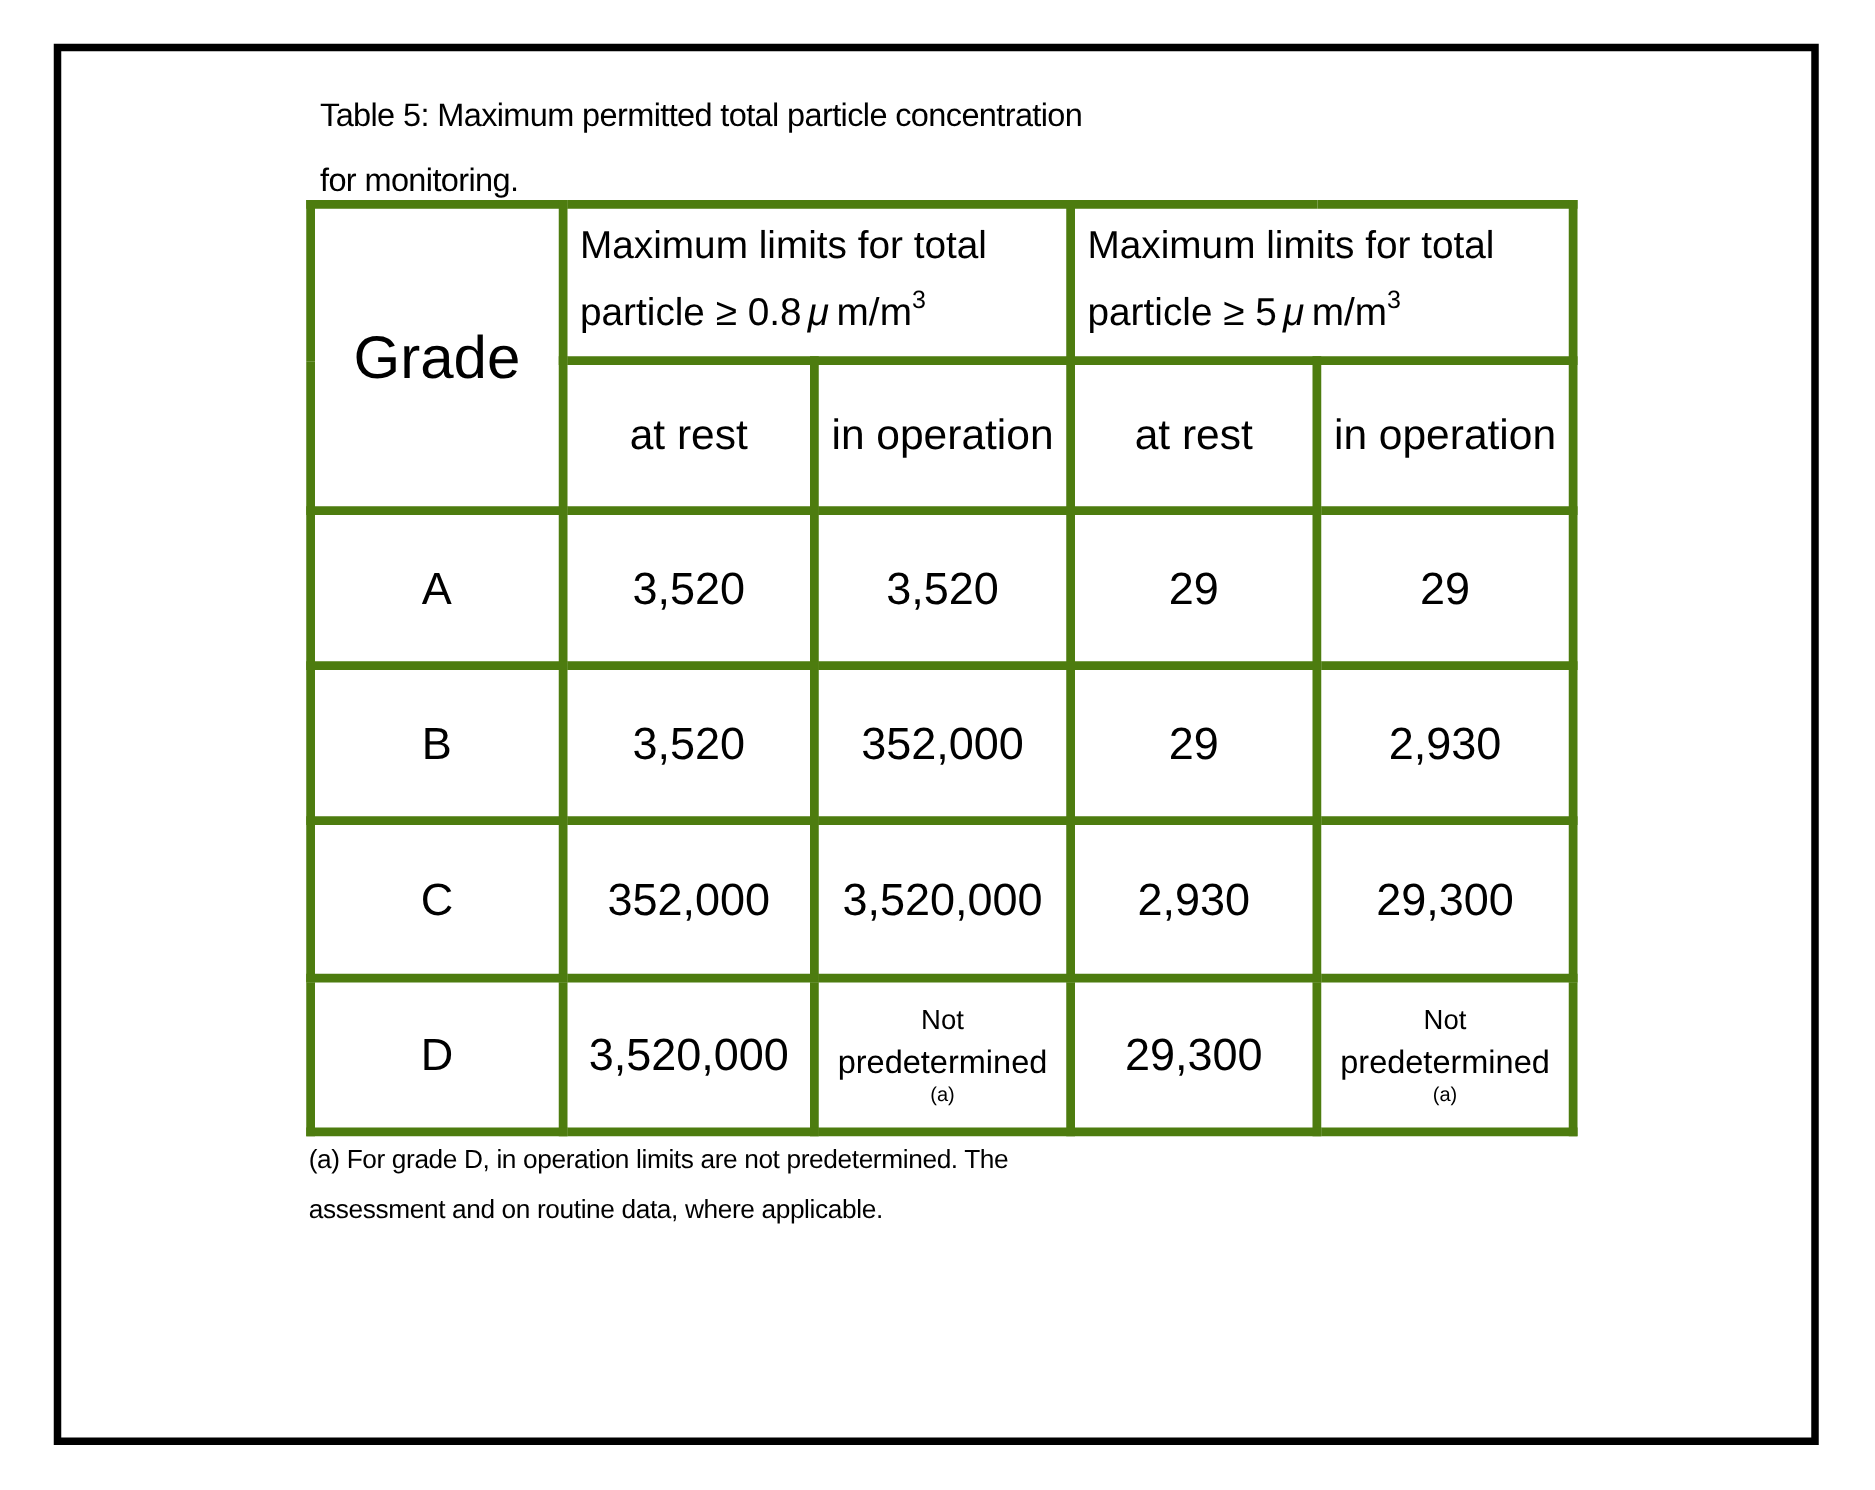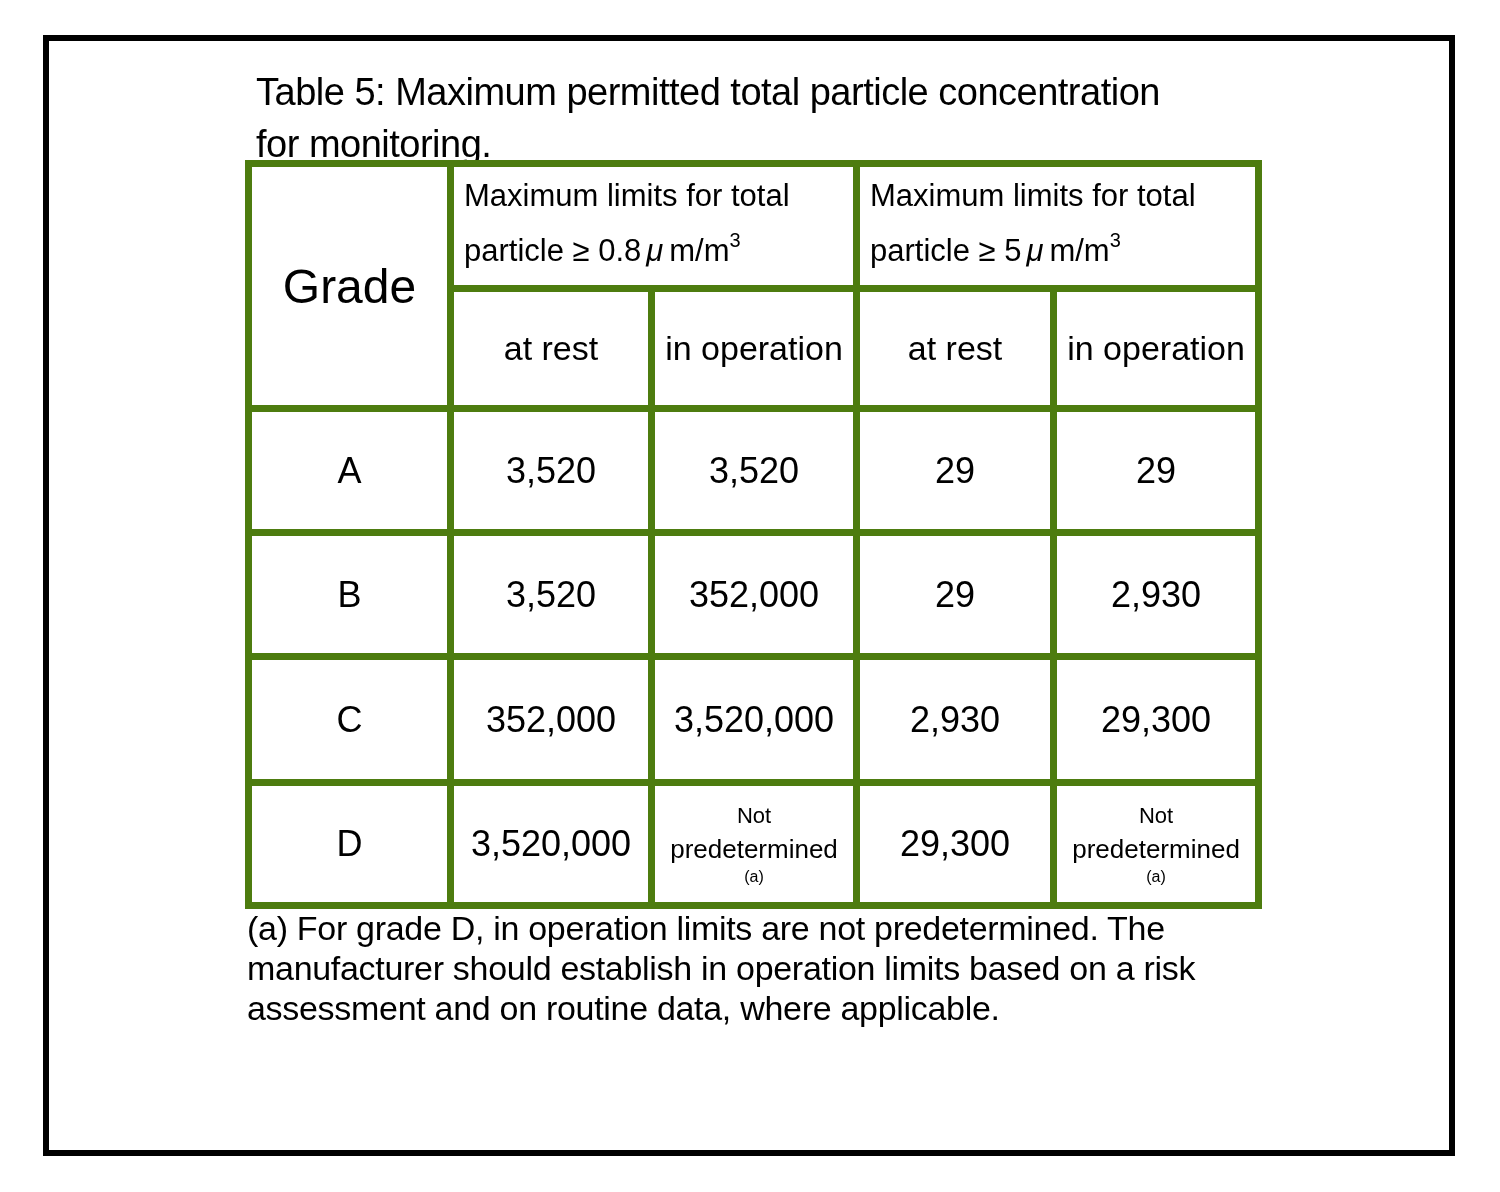--- a/index.html
+++ b/index.html
@@ -22,21 +22,21 @@
     top: 35px;
     width: 1412px;
     height: 1121px;
     border: 6px solid #000000;
     box-sizing: border-box;
   }
   .title {
     position: absolute;
     left: 256px;
     top: 66px;
-    font-size: 38px;
+    font-size: 26px;
     line-height: 52px;
     letter-spacing: -0.5px;
     white-space: nowrap;
   }
   table.limits {
     position: absolute;
     left: 245px;
     top: 160px;
     width: 1010px;
     table-layout: fixed;
@@ -88,21 +88,21 @@
     text-align: center;
     vertical-align: middle;
   }
   .np-l1 { font-size: 22px; line-height: 32px; }
   .np-l2 { font-size: 26px; line-height: 34px; }
   .np-ref { font-size: 16px; line-height: 22px; }
   .footnote {
     position: absolute;
     left: 247px;
     top: 908px;
-    font-size: 34px;
+    font-size: 21px;
     line-height: 40px;
     letter-spacing: -0.3px;
   }
   .footnote div { white-space: nowrap; }
 </style>
 </head>
 <body>
 
 <div class="page">
   <div class="frame"></div>
@@ -172,16 +172,15 @@
           <div class="np-l1">Not</div>
           <div class="np-l2">predetermined</div>
           <div class="np-ref">(a)</div>
         </td>
       </tr>
     </tbody>
   </table>
 
   <div class="footnote">
     <div>(a) For grade D, in operation limits are not predetermined. The</div>
-    <div>manufacturer should establish in operation limits based on a risk</div>
     <div>assessment and on routine data, where applicable.</div>
   </div>
 </div>
 
 </body></html>

